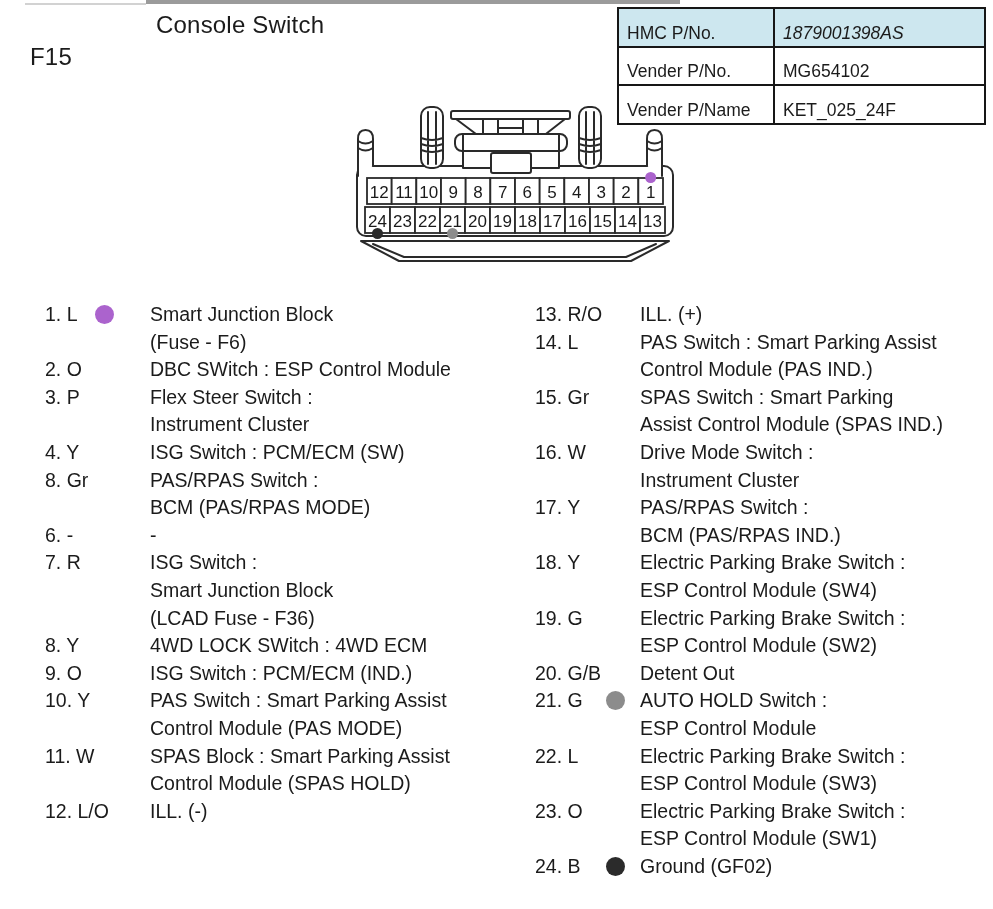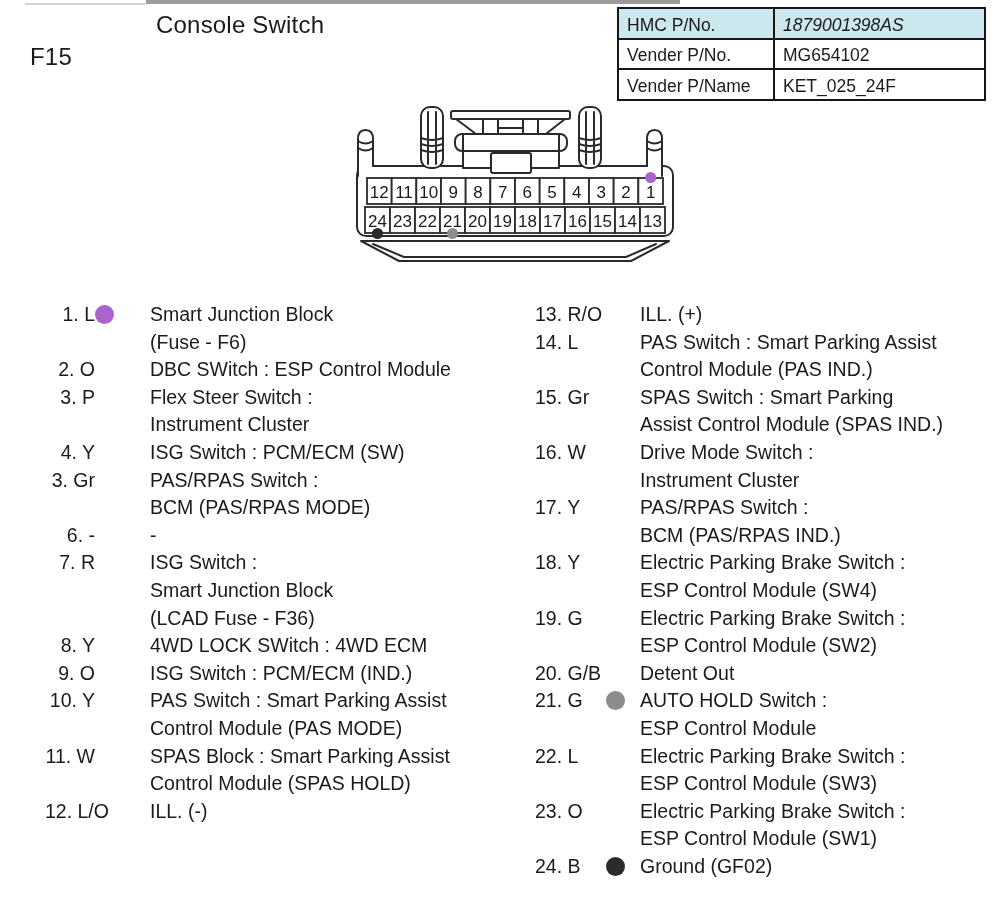--- a/index.html
+++ b/index.html
@@ -17,35 +17,35 @@
   
   .page-code{left:30px;top:11px;font-size:24px;letter-spacing:.2px;margin-top:32px;}
   .page-title{left:156px;top:11px;font-size:24px;letter-spacing:.2px;}
 
   
   .part-table{
     left:617px;top:7px;width:369px;border-collapse:collapse;
     font-size:17.5px;table-layout:fixed;
   }
   .part-table td{
-    border:2px solid #161616;height:24.5px;padding:4px 0 0 8px;
+    border:2px solid #161616;height:24.5px;padding:12px 0 0 8px;
     white-space:nowrap;overflow:hidden;background:#fff;
   }
   .part-table td.lbl{width:146px;}
 
   
   .connector{left:335px;top:98px;}
 
   
   .pin-col{top:301px;font-size:19.5px;line-height:27.6px;}
   .col-left{left:45px;width:475px;}
   .col-right{left:535px;width:455px;}
   .pin-entry{display:flex;align-items:flex-start;}
   .pin-label{flex:0 0 auto;white-space:nowrap;}
-  .col-left .pin-label{width:50px;text-align:right;}
+  .col-left .pin-label{width:50px;}
   .col-right .pin-label{width:60px;}
   .dot-slot{flex:0 0 auto;}
   .col-left .dot-slot{width:55px;}
   .col-right .dot-slot{width:45px;}
   .wire-dot{width:19px;height:19px;border-radius:50%;margin-top:4px;}
   .col-right .wire-dot{margin-left:11px;}
   .pin-desc{flex:1 1 auto;}
 </style>
 </head>
 <body>
@@ -189,21 +189,21 @@
       </span>
     </div>
     <div class="pin-entry">
       <span class="pin-label">4. Y</span>
       <span class="dot-slot"></span>
       <span class="pin-desc">
         <div>ISG Switch : PCM/ECM (SW)</div>
       </span>
     </div>
     <div class="pin-entry">
-      <span class="pin-label">3. Gr</span>
+      <span class="pin-label">8. Gr</span>
       <span class="dot-slot"></span>
       <span class="pin-desc">
         <div>PAS/RPAS Switch :</div>
         <div>BCM (PAS/RPAS MODE)</div>
       </span>
     </div>
     <div class="pin-entry">
       <span class="pin-label">6. -</span>
       <span class="dot-slot"></span>
       <span class="pin-desc">

